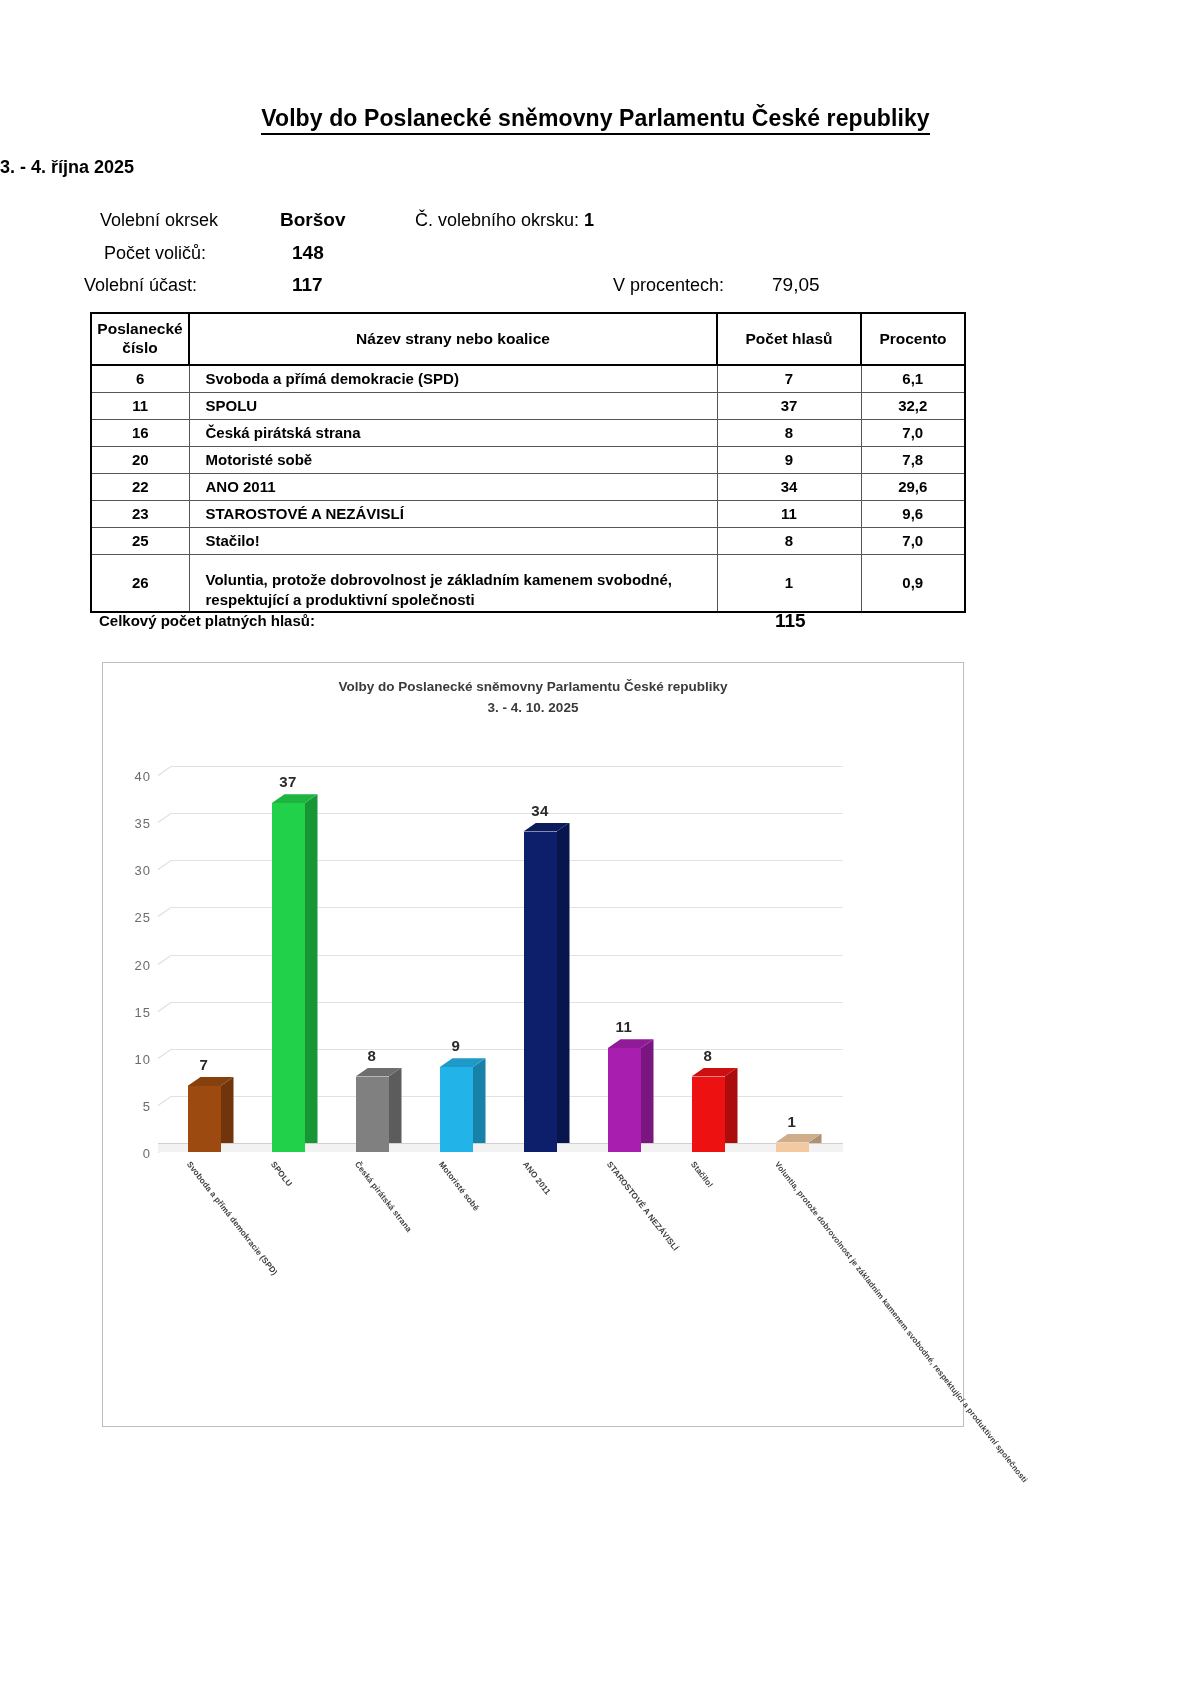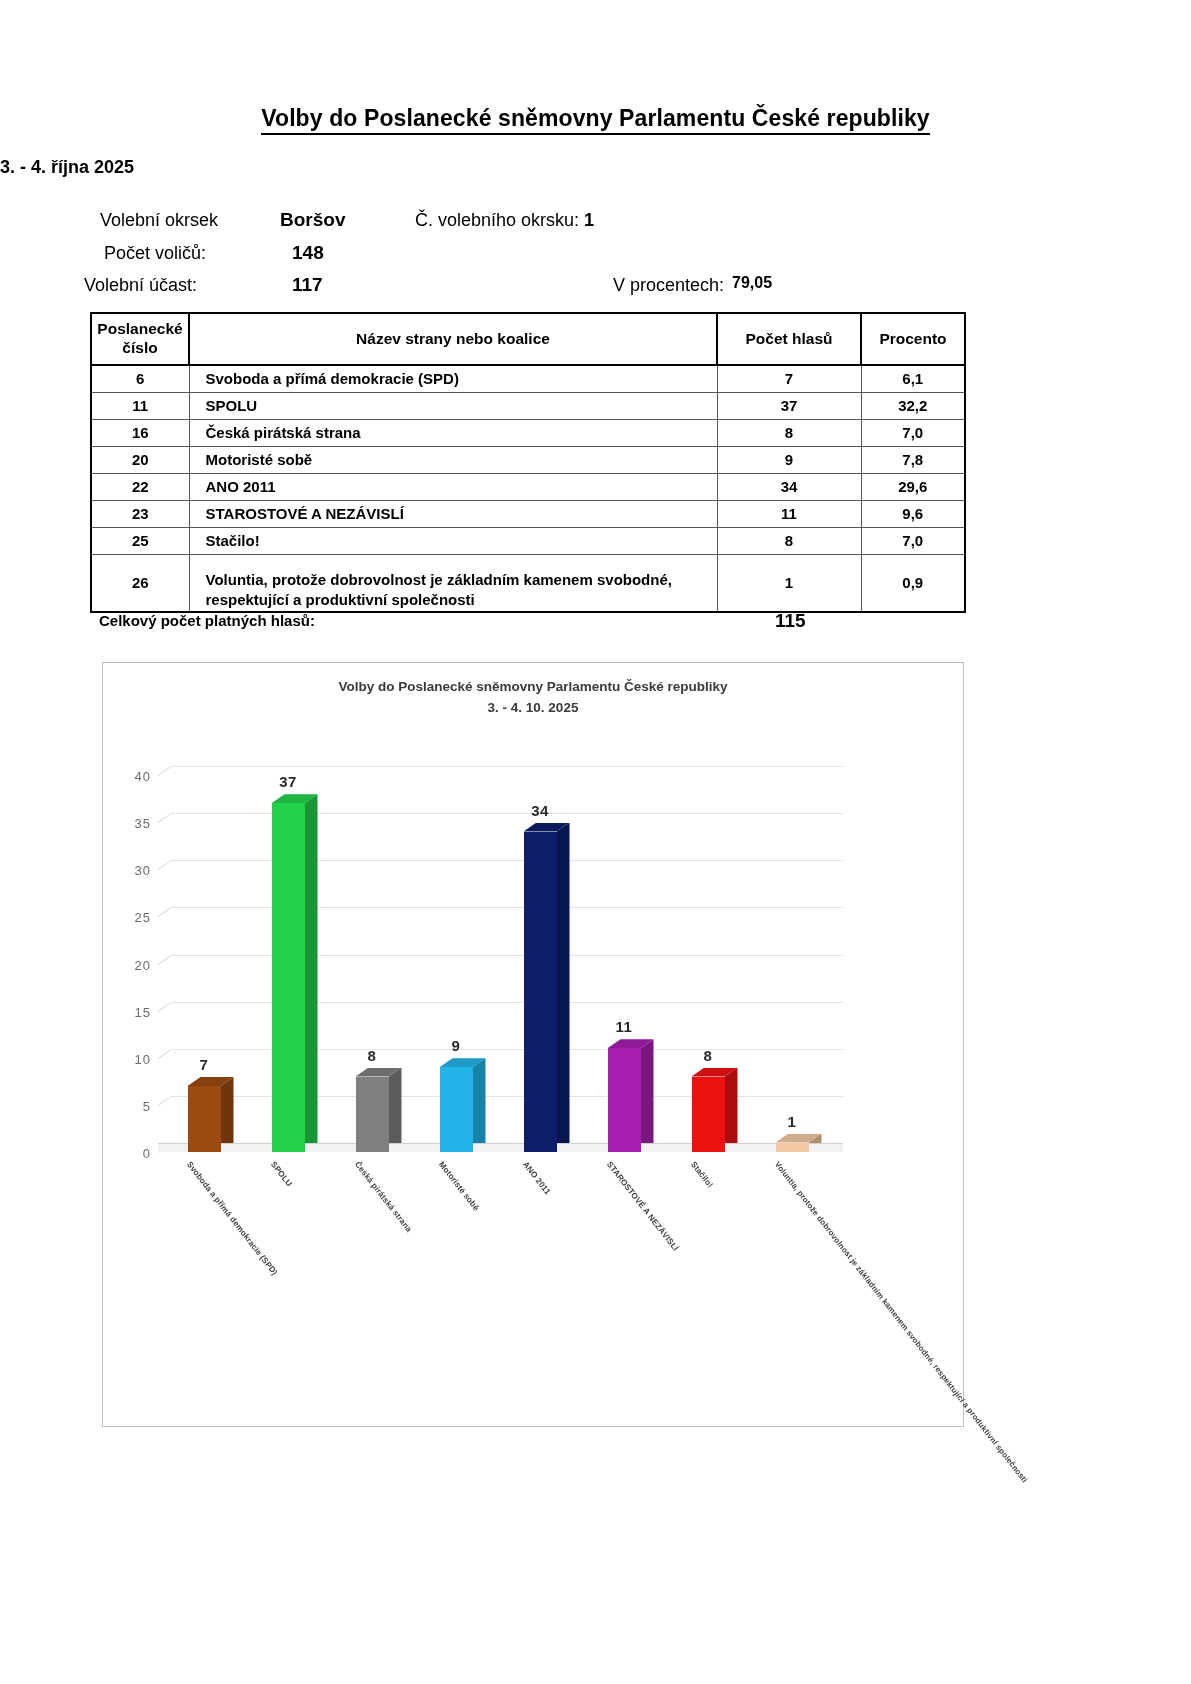--- a/index.html
+++ b/index.html
@@ -49,21 +49,21 @@
   .m-cislo        { left: 415px;  top: 210px; }
   .m-cislo b      { font-weight: bold; }
 
   .m-voleb-label  { left: 84px;  top: 243px; margin-left: 20px; }
   .m-voleb-value  { left: 292px;  top: 242px; font-weight: bold; font-size: 19px; }
 
   .m-ucast-label  { left: 84px;  top: 275px; }
   .m-ucast-value  { left: 292px;  top: 274px; font-weight: bold; font-size: 19px; }
 
   .m-proc-label   { left: 613px;  top: 275px; }
-  .m-proc-value   { left: 732px;  top: 274px; font-weight: bold; font-size: 16px; }
+  .m-proc-value   { left: 772px;  top: 274px; font-weight: normal; font-size: 19px; }
 
   
   .results-table {
     position: absolute;
     left: 90px; top: 312px;
     width: 874px;
     border-collapse: collapse;
     font-size: 15px;
     table-layout: fixed;
   }

